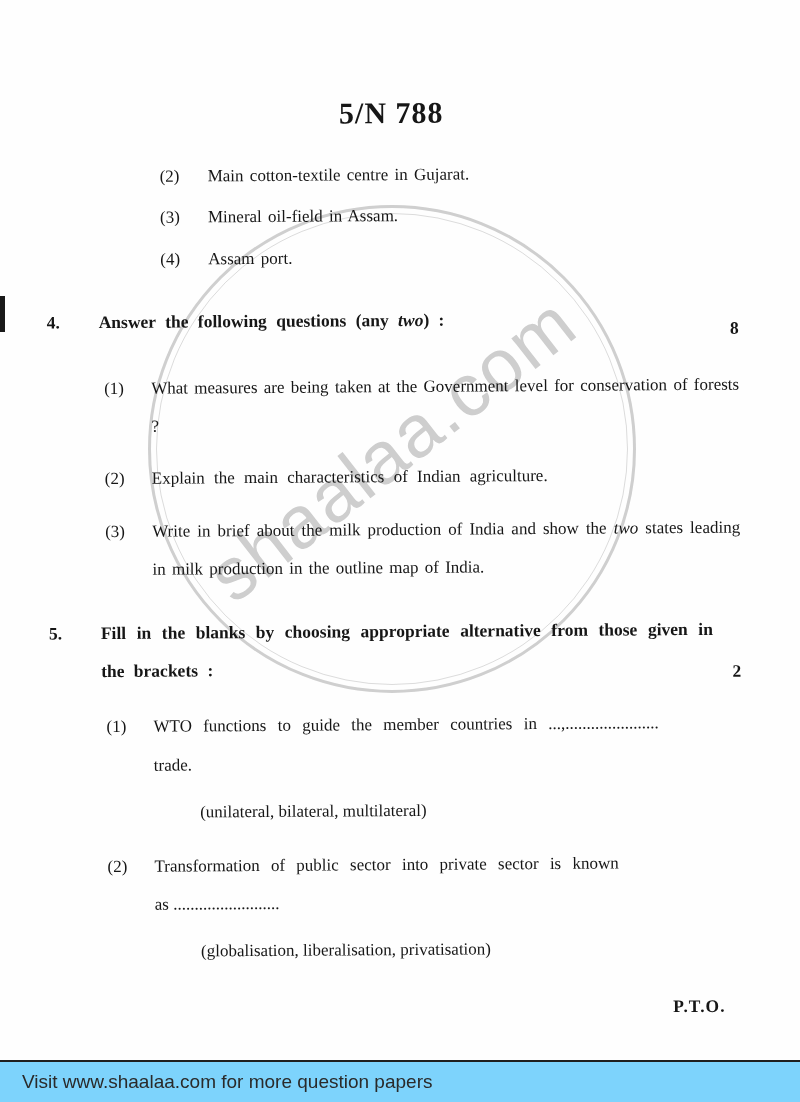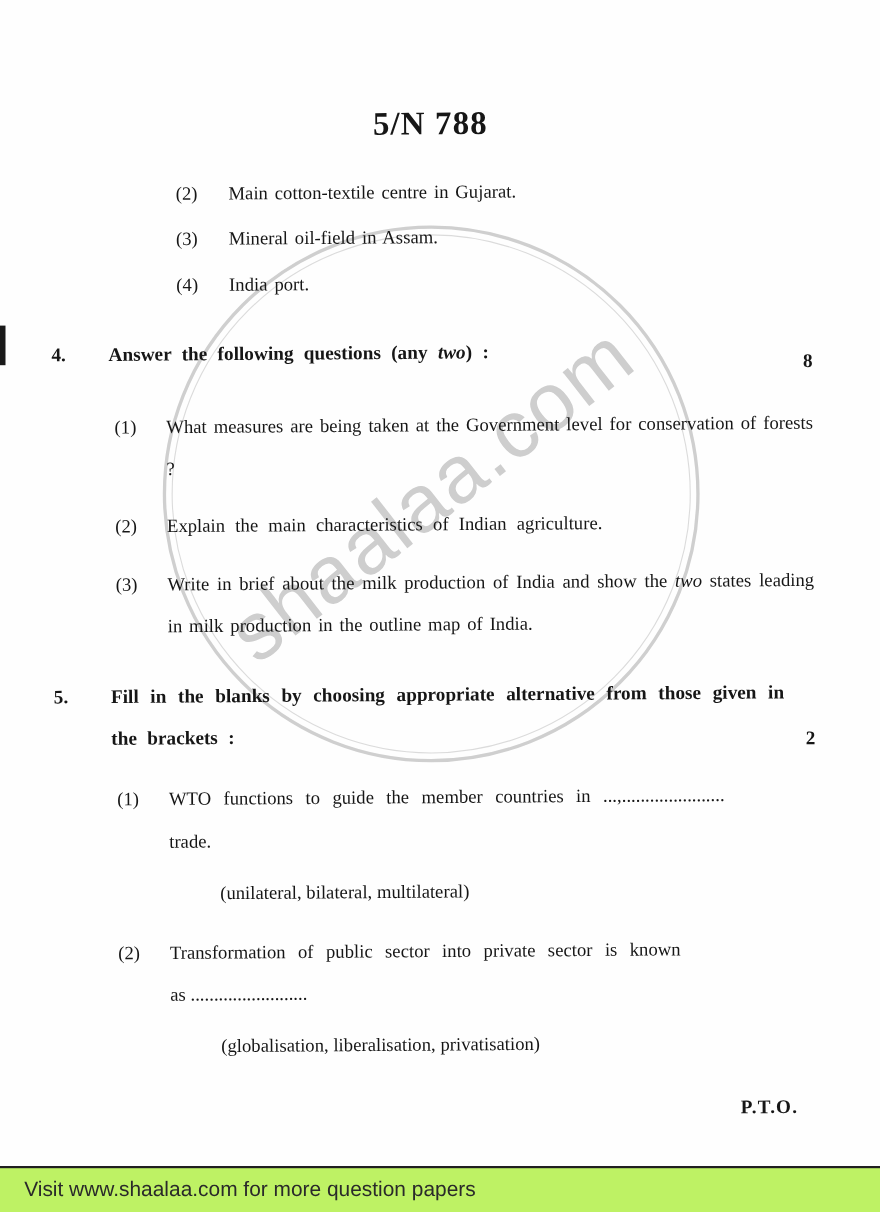--- a/index.html
+++ b/index.html
@@ -141,21 +141,21 @@
     font-weight: 700;
     letter-spacing: 1px;
   }
 
   
   .site-footer {
     position: absolute;
     left: 0; right: 0; bottom: 0;
     height: 42px;
     border-top: 2px solid #1f1f1f;
-    background: #bef264;
+    background: #7dd3fc;
     font-family: "Liberation Sans", sans-serif;
     font-size: 19px;
     color: #2a2a2a;
     line-height: 40px;
     padding-left: 22px;
     z-index: 3;
   }
 </style>
 </head>
 <body>
@@ -177,21 +177,21 @@
     <div class="intro-item">
       <span class="i-num">(2)</span>
       <span class="i-text">Main cotton-textile centre in Gujarat.</span>
     </div>
     <div class="intro-item">
       <span class="i-num">(3)</span>
       <span class="i-text">Mineral oil-field in Assam.</span>
     </div>
     <div class="intro-item">
       <span class="i-num">(4)</span>
-      <span class="i-text">India port.</span>
+      <span class="i-text">Assam port.</span>
     </div>
 
     <div class="question">
       <div class="q-head">
         <span class="q-num">4.</span>
         <span class="q-title"><span>Answer the following questions (any </span><em>two</em><span>) :</span></span>
         <span class="q-marks">8</span>
       </div>
 
       <div class="sub">

